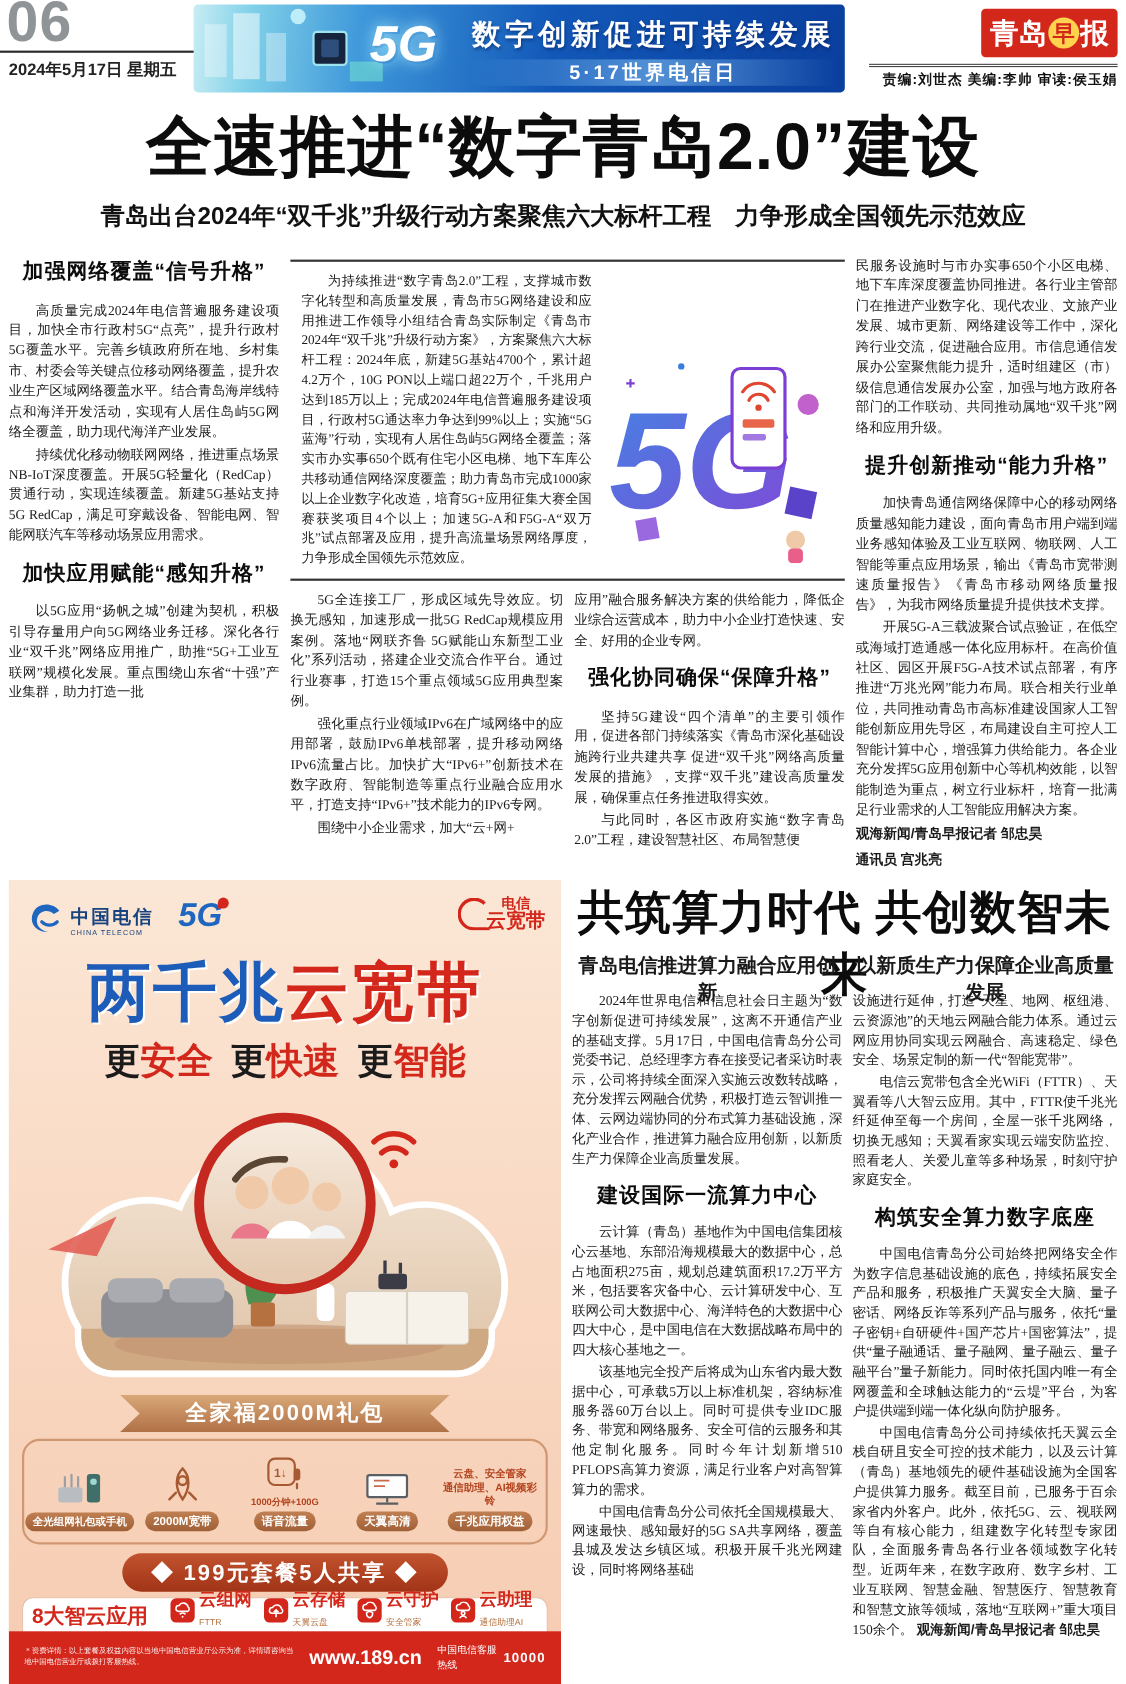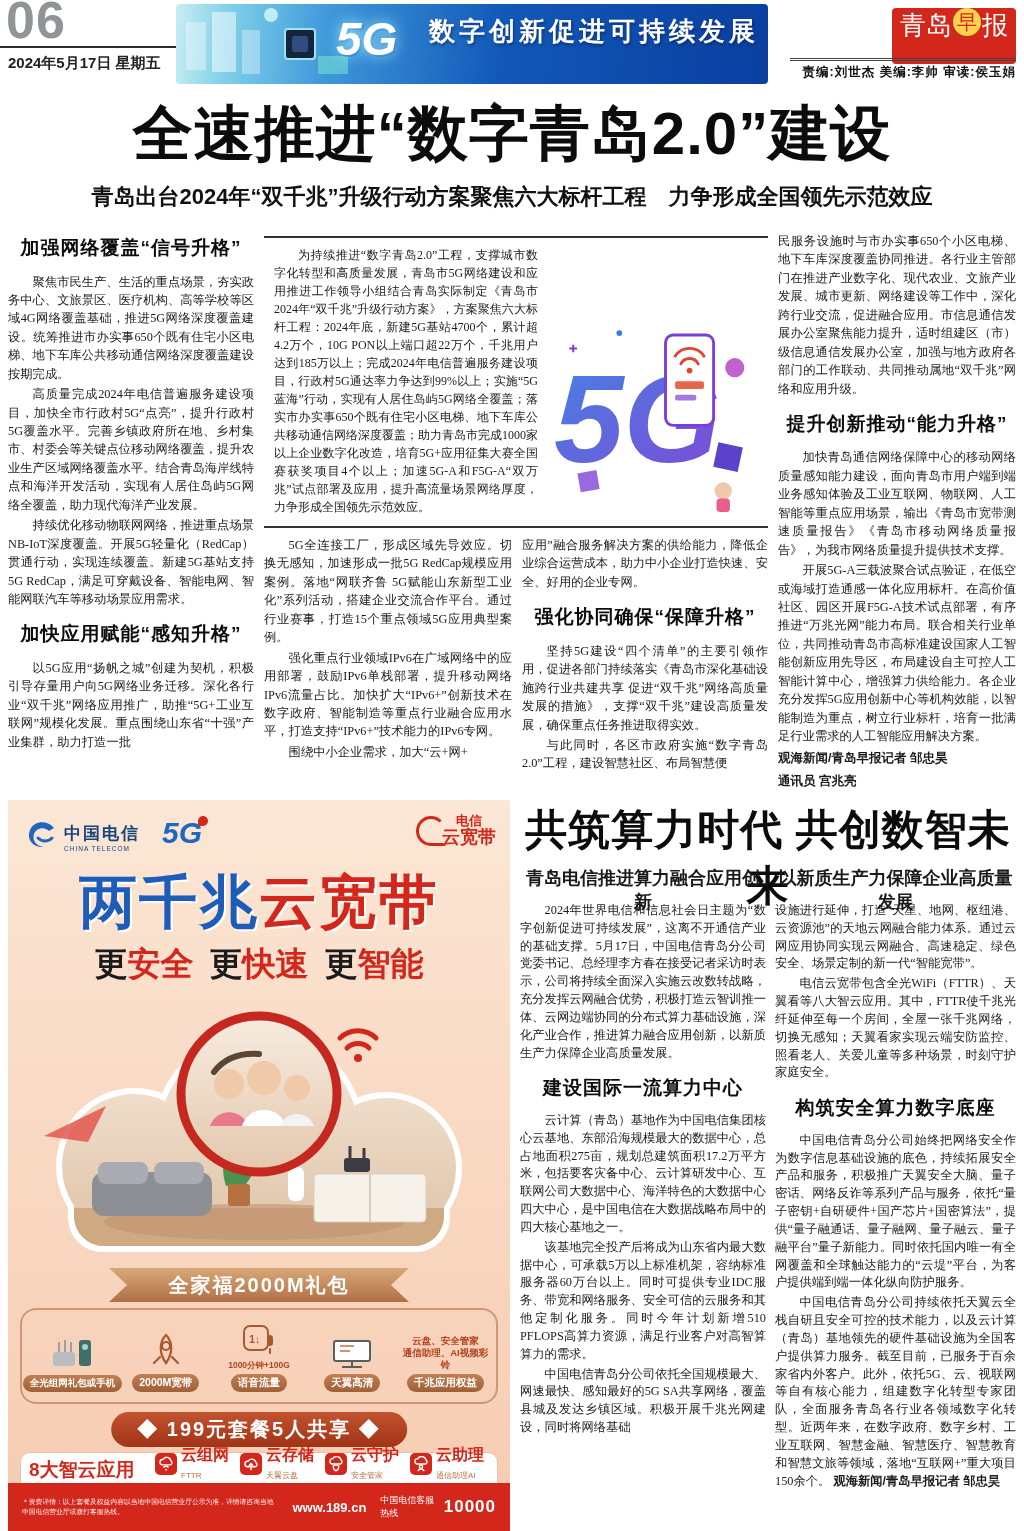--- a/index.html
+++ b/index.html
@@ -20,23 +20,23 @@
   .banner-5g{position:absolute;left:160px;top:8px;font-family:"Liberation Sans",sans-serif;
              font-size:46px;font-weight:900;font-style:italic;color:#fff;
              text-shadow:0 0 14px #aef2ff,2px 2px 0 #1a70c8;}
   .banner-title{position:absolute;left:252px;right:8px;top:10px;text-align:center;color:#fff;
                 font-family:"Liberation Sans",sans-serif;font-size:26px;font-weight:900;letter-spacing:4px;
                 text-shadow:1px 2px 3px rgba(0,30,90,.55);}
   .banner-subband{position:absolute;left:252px;right:8px;top:50px;height:24px;
                   background:linear-gradient(90deg,rgba(140,205,250,0),rgba(150,210,252,.5),rgba(140,205,250,0));}
   .banner-sub{width:100%;text-align:center;color:#fff;font-family:"Liberation Sans",sans-serif;
               font-size:18px;font-weight:700;letter-spacing:3px;line-height:24px;}
-  .paper-logo{position:absolute;left:892px;top:8px;width:124px;height:56px;background:#d3271c;border-radius:4px;
-              display:flex;justify-content:center;gap:1px;
-              font-family:"Liberation Sans",sans-serif;font-weight:400;font-size:26px;color:#fff;}
+  .paper-logo{position:absolute;left:892px;top:8px;width:124px;height:44px;background:#d3271c;border-radius:4px;
+              display:flex;align-items:center;justify-content:center;gap:1px;
+              font-family:"Liberation Sans",sans-serif;font-weight:700;font-size:26px;color:#fff;}
   .paper-logo .sun{display:inline-flex;width:28px;height:28px;border-radius:50%;background:#ffd34d;color:#d3271c;
                    align-items:center;justify-content:center;font-size:20px;}
   .credit-rule{position:absolute;left:790px;top:58px;width:226px;border-top:3px double #444;}
   .credits{position:absolute;right:8px;top:64px;font-size:12.5px;font-weight:700;color:#111;
            font-family:"Liberation Sans",sans-serif;letter-spacing:1px;}
   
   .lead-headline{position:absolute;left:0;top:94px;width:100%;text-align:center;
                  font-family:"Liberation Sans",sans-serif;font-size:60px;font-weight:900;color:#0c0c0c;
                  letter-spacing:1px;}
   .lead-subhead{position:absolute;left:0;top:182px;width:100%;text-align:center;
@@ -106,23 +106,23 @@
   .apps-grid{flex:1;display:grid;grid-template-columns:repeat(4,1fr);gap:3px 6px;}
   .app{display:flex;align-items:center;gap:4px;min-width:0;}
   .app .aicon{width:22px;height:22px;background:#d3271c;border-radius:5px;flex:0 0 22px;
               display:flex;align-items:center;justify-content:center;}
   .app .aname{font-size:16px;font-weight:700;color:#d3271c;line-height:1.1;
               font-family:"Liberation Sans",sans-serif;white-space:nowrap;}
   .app .asub{font-size:8px;color:#b5713f;line-height:1.1;font-family:"Liberation Sans",sans-serif;white-space:nowrap;}
   .ad-strip{position:absolute;left:0;right:0;bottom:0;height:48px;background:#d3271c;color:#fff;
             display:flex;align-items:center;padding:0 14px;gap:14px;box-sizing:border-box;}
   .fineprint{width:280px;font-size:6.8px;line-height:1.5;opacity:.92;font-family:"Liberation Sans",sans-serif;}
-  .website{font-size:13px;font-weight:700;font-family:"Liberation Sans",sans-serif;}
+  .website{font-size:18px;font-weight:700;font-family:"Liberation Sans",sans-serif;}
   .hotline{font-size:9px;font-family:Liberation Sans, sans-serif;display:flex;align-items:center;gap:2px;justify-content:center;}
-  .hotline b{font-size:17px;font-weight:900;letter-spacing:1px;}
+  .hotline b{font-size:12px;font-weight:900;letter-spacing:1px;}
   
   .a2-headline{position:absolute;left:520px;top:802px;width:496px;text-align:center;
                font-family:"Liberation Sans",sans-serif;font-size:42px;font-weight:900;color:#0c0c0c;letter-spacing:1px;}
   .a2-sub-l{position:absolute;left:520px;top:866px;width:246px;text-align:center;
             font-family:"Liberation Sans",sans-serif;font-size:18px;font-weight:700;}
   .a2-sub-r{position:absolute;left:775px;top:866px;width:241px;text-align:center;
             font-family:"Liberation Sans",sans-serif;font-size:18px;font-weight:700;}
   .a2c1{left:520px;top:902px;width:246px;height:629px;}
   .a2c2{left:775px;top:902px;width:241px;height:629px;}
   .a2-body{font-size:12.3px;line-height:1.45;text-align:justify;}
@@ -139,36 +139,38 @@
 
   <div class="banner">
     <div class="b-shape" style="left:10px;top:18px;width:20px;height:48px;"></div>
     <div class="b-shape" style="left:36px;top:8px;width:24px;height:60px;background:rgba(255,255,255,.5);"></div>
     <div class="b-shape" style="left:66px;top:26px;width:18px;height:44px;"></div>
     <div class="b-shape" style="left:88px;top:4px;width:14px;height:14px;border-radius:50%;background:rgba(210,250,255,.8);"></div>
     <div class="chip"></div>
     <div class="b-shape" style="left:142px;top:52px;width:30px;height:18px;background:rgba(120,230,210,.55);"></div>
     <div class="banner-5g">5G</div>
     <div class="banner-title">数字创新促进可持续发展</div>
+    <div class="banner-subband">
+      <div class="banner-sub">5·17世界电信日</div>
+    </div>
   </div>
 
   <div class="paper-logo">
     <span>青岛</span>
       <span class="sun">早</span>
       <span>报</span>
   </div>
   <div class="credit-rule"></div>
   <div class="credits">责编:刘世杰 美编:李帅 审读:侯玉娟</div>
 
   <div class="lead-headline">全速推进“数字青岛2.0”建设</div>
   <div class="lead-subhead">青岛出台2024年“双千兆”升级行动方案聚焦六大标杆工程　力争形成全国领先示范效应</div>
 
   <div class="col c1 body-text">
     <div class="sec-head first">加强网络覆盖“信号升格”</div>
-    <div class="para">聚焦市民生产、生活的重点场景，夯实政务中心、文旅景区、医疗机构、高等学校等区域4G网络覆盖基础，推进5G网络深度覆盖建设。统筹推进市办实事650个既有住宅小区电梯、地下车库公共移动通信网络深度覆盖建设按期完成。</div>
     <div class="para">高质量完成2024年电信普遍服务建设项目，加快全市行政村5G“点亮”，提升行政村5G覆盖水平。完善乡镇政府所在地、乡村集市、村委会等关键点位移动网络覆盖，提升农业生产区域网络覆盖水平。结合青岛海岸线特点和海洋开发活动，实现有人居住岛屿5G网络全覆盖，助力现代海洋产业发展。</div>
     <div class="para">持续优化移动物联网网络，推进重点场景NB-IoT深度覆盖。开展5G轻量化（RedCap）贯通行动，实现连续覆盖。新建5G基站支持5G RedCap，满足可穿戴设备、智能电网、智能网联汽车等移动场景应用需求。</div>
     <div class="sec-head">加快应用赋能“感知升格”</div>
     <div class="para">以5G应用“扬帆之城”创建为契机，积极引导存量用户向5G网络业务迁移。深化各行业“双千兆”网络应用推广，助推“5G+工业互联网”规模化发展。重点围绕山东省“十强”产业集群，助力打造一批</div>
   </div>
 
   <div class="intro-box">
     <svg class="intro-illu" viewBox="0 0 210 210">
       <defs>
         <linearGradient id="g1" x1="0" y1="0" x2="1" y2="1">

